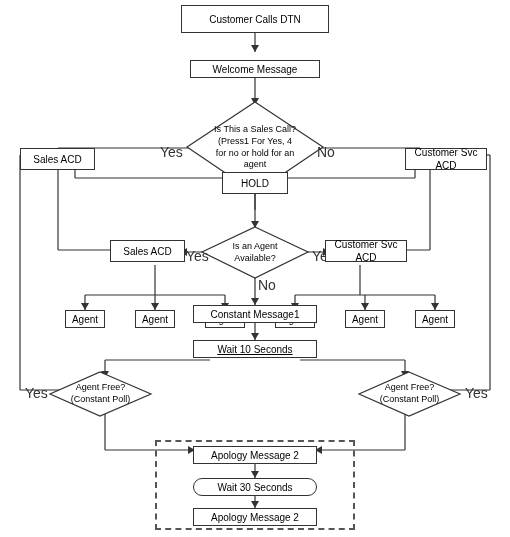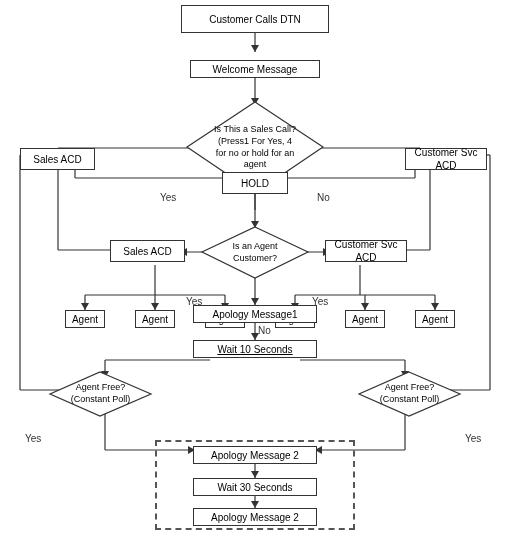--- a/index.html
+++ b/index.html
@@ -64,23 +64,22 @@
     }
     svg.lines {
       position: absolute;
       top: 0; left: 0;
       width: 510px;
       height: 537px;
       pointer-events: none;
     }
     .label {
       position: absolute;
-      font-size: 10px;
+      font-size: 14px;
       color: #333;
-      margin-top: 48px;
     }
   </style>
 </head>
 <body>
 
 <div class="diagram">
 
   <svg class="lines">
 
     <line x1="255" y1="30" x2="255" y2="52" stroke="#333" stroke-width="1.2"></line>
@@ -212,21 +211,21 @@
 
   <div class="box" style="left:222px; top:172px; width:66px; height:22px;align-items:center;">
     <span>HOLD</span>
   </div>
 
   <div class="diamond" style="left:200px; top:225px; width:110px; height:55px;">
     <div class="diamond-inner">
       <svg viewBox="0 0 110 55" xmlns="http://www.w3.org/2000/svg">
         <polygon points="55,2 108,27 55,53 2,27" fill="#fff" stroke="#333" stroke-width="1.2"></polygon>
       </svg>
-      <div class="diamond-text" style="font-size:9px; width:75px;">Is an Agent Customer?</div>
+      <div class="diamond-text" style="font-size:9px; width:75px;">Is an Agent Available?</div>
     </div>
   </div>
 
   <div class="label" style="left:186px; top:248px;">
     <span>Yes</span>
   </div>
 
   <div class="label" style="left:312px; top:248px;">
     <span>Yes</span>
   </div>
@@ -257,21 +256,21 @@
     <span>Agent</span>
   </div>
   <div class="box" style="left:345px; top:310px; width:40px; height:18px;">
     <span>Agent</span>
   </div>
   <div class="box" style="left:415px; top:310px; width:40px; height:18px;">
     <span>Agent</span>
   </div>
 
   <div class="box" style="left:193px; top:305px; width:124px; height:18px;">
-    <span>Apology Message1</span>
+    <span>Constant Message1</span>
   </div>
 
   <div class="box" style="left:193px; top:340px; width:124px; height:18px;text-decoration:underline;">
     <span>Wait 10 Seconds</span>
   </div>
 
   <div class="diamond" style="left:48px; top:370px; width:105px; height:48px;">
     <div class="diamond-inner">
       <svg viewBox="0 0 105 48" xmlns="http://www.w3.org/2000/svg">
         <polygon points="52,2 103,24 52,46 2,24" fill="#fff" stroke="#333" stroke-width="1.2"></polygon>
@@ -298,21 +297,21 @@
   <div class="label" style="left:465px; top:385px;">
     <span>Yes</span>
   </div>
 
   <div class="dashed-box" style="left:155px; top:440px; width:200px; height:90px;"></div>
 
   <div class="box" style="left:193px; top:446px; width:124px; height:18px;">
     <span>Apology Message 2</span>
   </div>
 
-  <div class="box" style="left:193px; top:478px; width:124px; height:18px;">
+  <div class="box" style="left:193px; top:478px; width:124px; height:18px;border-radius:9px;">
     <span>Wait 30 Seconds</span>
   </div>
 
   <div class="box" style="left:193px; top:508px; width:124px; height:18px;">
     <span>Apology Message 2</span>
   </div>
 
 </div>
 
 </body></html>

